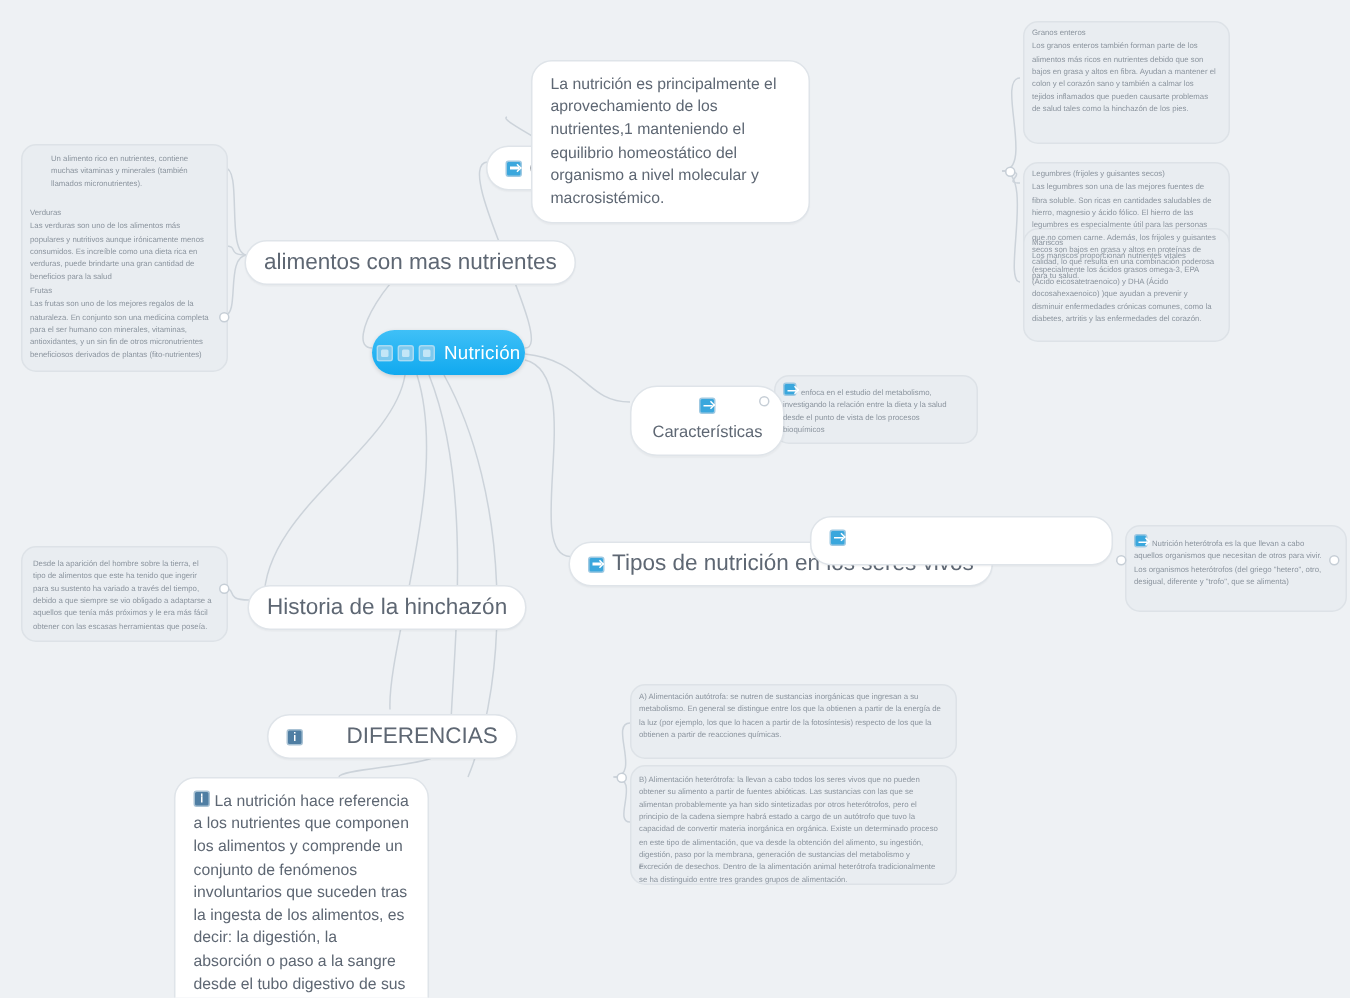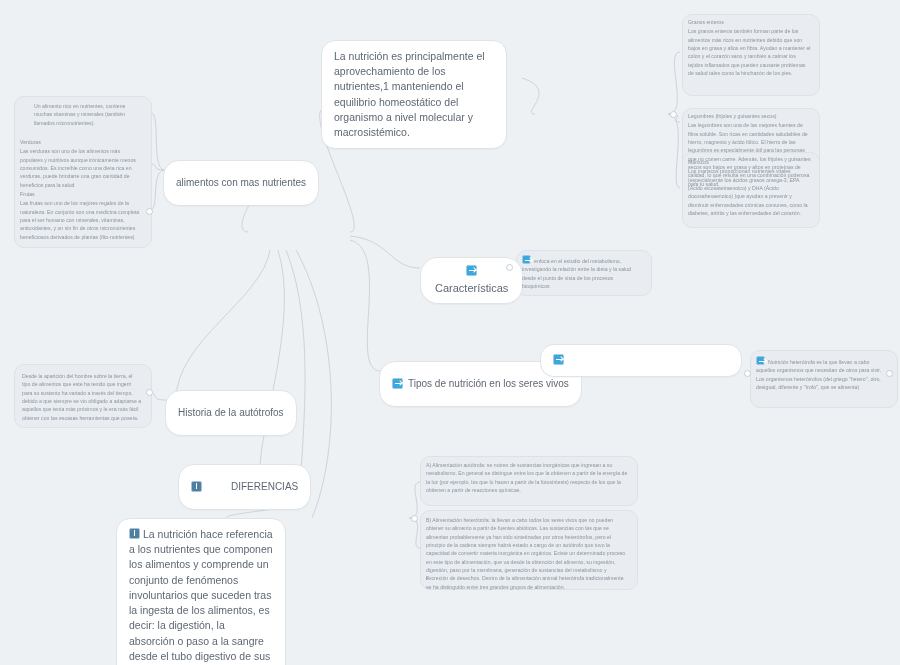--- a/index.html
+++ b/index.html
@@ -15,22 +15,22 @@
   #canvas{position:absolute;inset:0;width:900px;height:665px;}
   #links{position:absolute;left:0;top:0;width:900px;height:665px;pointer-events:none;}
 
   .node{position:absolute;box-sizing:border-box;}
 
   
   .pill{
     background:#ffffff;
     border:1px solid #dfe4e9;
     border-radius:16px;
-    padding:15px 12px;
-    font-size:10px;
+    padding:4px 12px;
+    font-size:15px;
     color:#5e6773;
     line-height:1.35;
     display:flex;
     align-items:center;
     gap:5px;
     box-shadow:0 1px 1px rgba(0,0,0,0.03);
   }
   .pill.big{font-size:11px;border-radius:18px;padding:7px 14px;}
   .pill.para{
     display:block;
@@ -183,27 +183,33 @@
   <div class="panel" style="left:14px;top:96px;width:136px;height:150px;"></div>
   <div class="panel" style="left:14px;top:364px;width:136px;height:62px;"></div>
   <div class="panel" style="left:682px;top:14px;width:136px;height:80px;"></div>
   <div class="panel" style="left:682px;top:108px;width:136px;height:78px;"></div>
   <div class="panel" style="left:682px;top:152px;width:136px;height:74px;"></div>
   <div class="panel" style="left:516px;top:250px;width:134px;height:44px;"></div>
   <div class="panel" style="left:750px;top:350px;width:146px;height:56px;"></div>
   <div class="panel" style="left:420px;top:456px;width:216px;height:48px;"></div>
   <div class="panel" style="left:420px;top:510px;width:216px;height:78px;"></div>
 
+  <div id="root-node">
+    <span class="mini-ico"></span>
+    <span class="mini-ico"></span>
+    <span class="mini-ico"></span>
+    <span class="root-label">Nutrición</span>
+  </div>
 
   <div class="node pill" style="left:324px;top:97px;">
     <span class="boxico arrow"></span>
     <span class="lbl">consepto</span>
   </div>
 
-  <div class="node pill para big" style="left:321px;top:40px;width:186px;">
+  <div class="node pill para big" style="left:354px;top:40px;width:186px;">
     <span class="lbl">La nutrición es principalmente el aprovechamiento de los nutrientes,1 manteniendo el equilibrio homeostático del organismo a nivel molecular y macrosistémico.</span>
   </div>
 
 
   <div class="node note sm" style="left:684px;top:16px;width:132px;">
     <span class="nt-title">Granos enteros</span>
     <span>Los granos enteros también forman parte de los alimentos más ricos en nutrientes debido que son bajos en grasa y altos en fibra. Ayudan a mantener el colon y el corazón sano y también a calmar los tejidos inflamados que pueden causarte problemas de salud tales como la hinchazón de los pies.</span>
   </div>
 
   <div class="node note sm" style="left:684px;top:110px;width:132px;">
@@ -250,28 +256,28 @@
 
   <div class="node pill para big" style="left:540px;top:344px;width:202px;">
     <span class="boxico arrow inline-ico"></span>
   </div>
 
   <div class="node note sm" style="left:752px;top:354px;width:140px;">
     <span class="boxico tiny arrow inline-ico"></span><span>Nutrición heterótrofa es la que llevan a cabo aquellos organismos que necesitan de otros para vivir. Los organismos heterótrofos (del griego "hetero", otro, desigual, diferente y "trofo", que se alimenta)</span>
   </div>
 
   <div class="node pill" style="left:165px;top:390px;">
-    <span class="lbl">Historia de la autótrofos</span>
+    <span class="lbl">Historia de la hinchazón</span>
   </div>
 
   <div class="node note sm" style="left:18px;top:370px;width:128px;">
     <span>Desde la aparición del hombre sobre la tierra, el tipo de alimentos que este ha tenido que ingerir para su sustento ha variado a través del tiempo, debido a que siempre se vio obligado a adaptarse a aquellos que tenía más próximos y le era  más  fácil  obtener con las  escasas herramientas que poseía.</span>
   </div>
 
-  <div class="node pill" style="left:178px;top:464px;gap:29px;">
+  <div class="node pill" style="left:178px;top:476px;gap:29px;">
     <span class="boxico info"></span>
     <span class="lbl">DIFERENCIAS</span>
   </div>
 
 
   <div class="node pill para big" style="left:116px;top:518px;width:170px;">
     <span class="boxico info inline-ico"></span><span class="lbl">La nutrición hace referencia a los nutrientes que componen los alimentos y comprende un conjunto de fenómenos involuntarios que suceden tras la ingesta de los alimentos, es decir: la digestión, la absorción o paso a la sangre desde el tubo digestivo de sus componentes o nutrientes, ahora bien La alimentación comprende un conjunto de actos voluntarios y conscientes que van dirigidos a la elección, preparación e ingesta de los alimentos,</span>
   </div>
 
 

